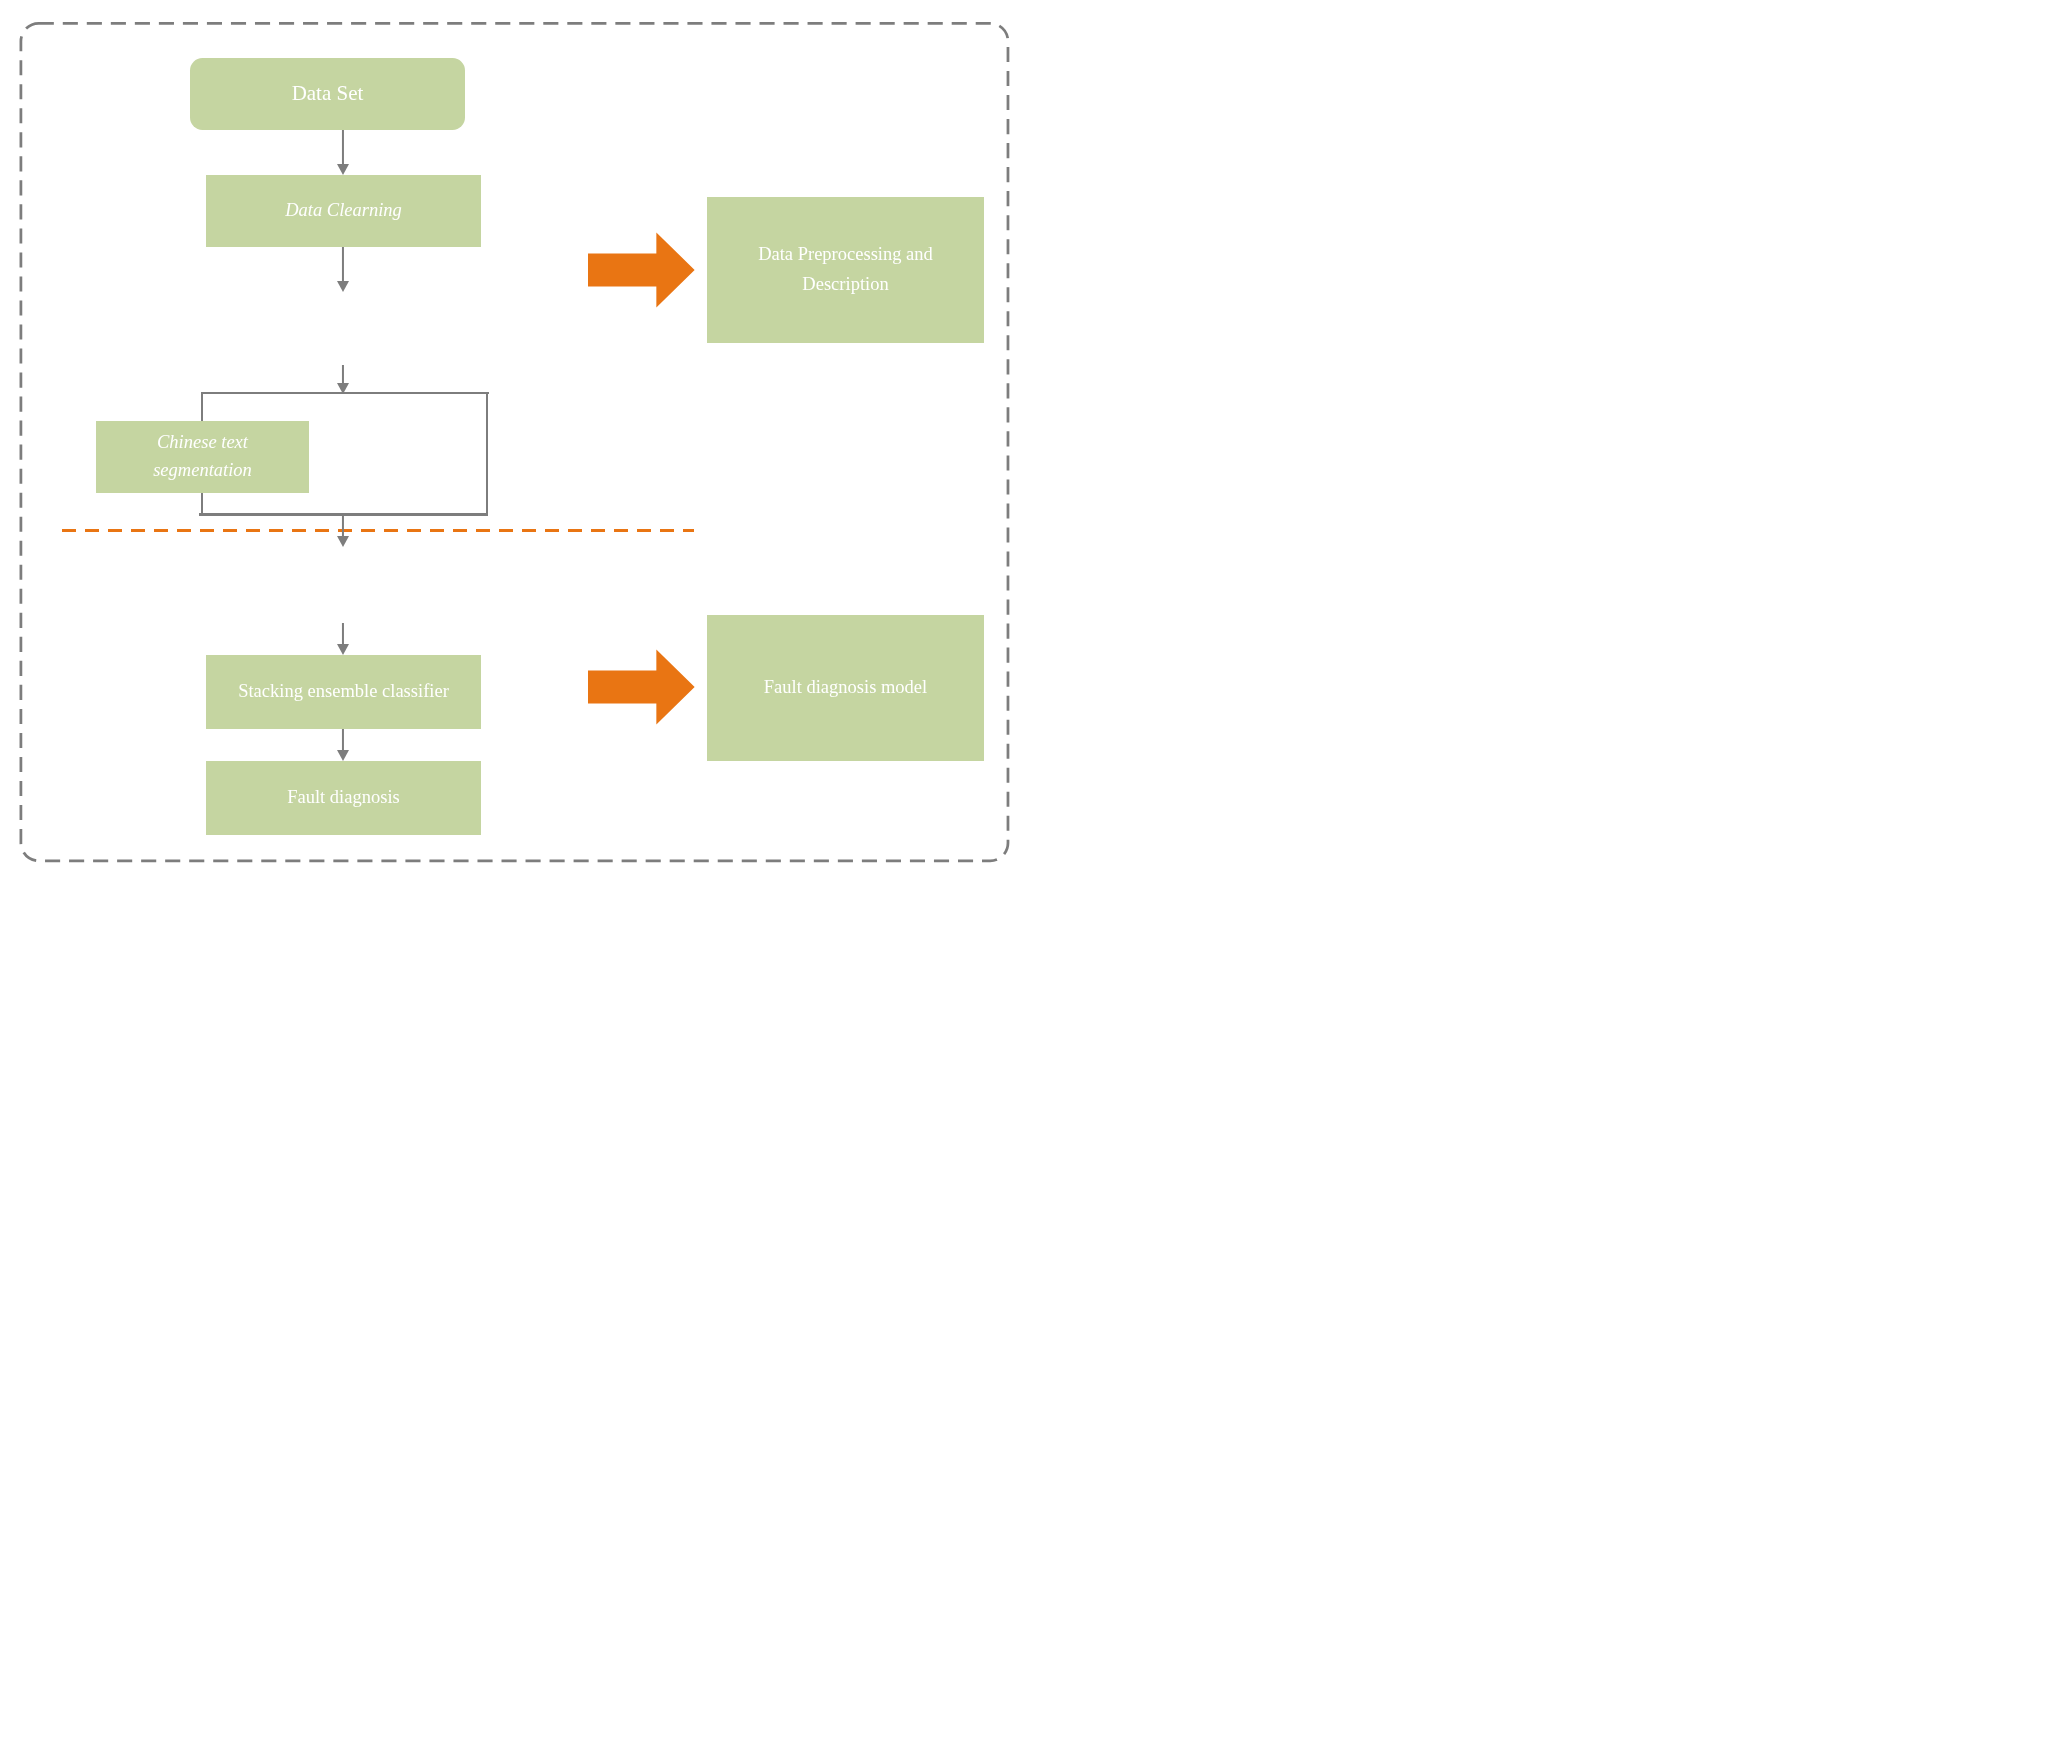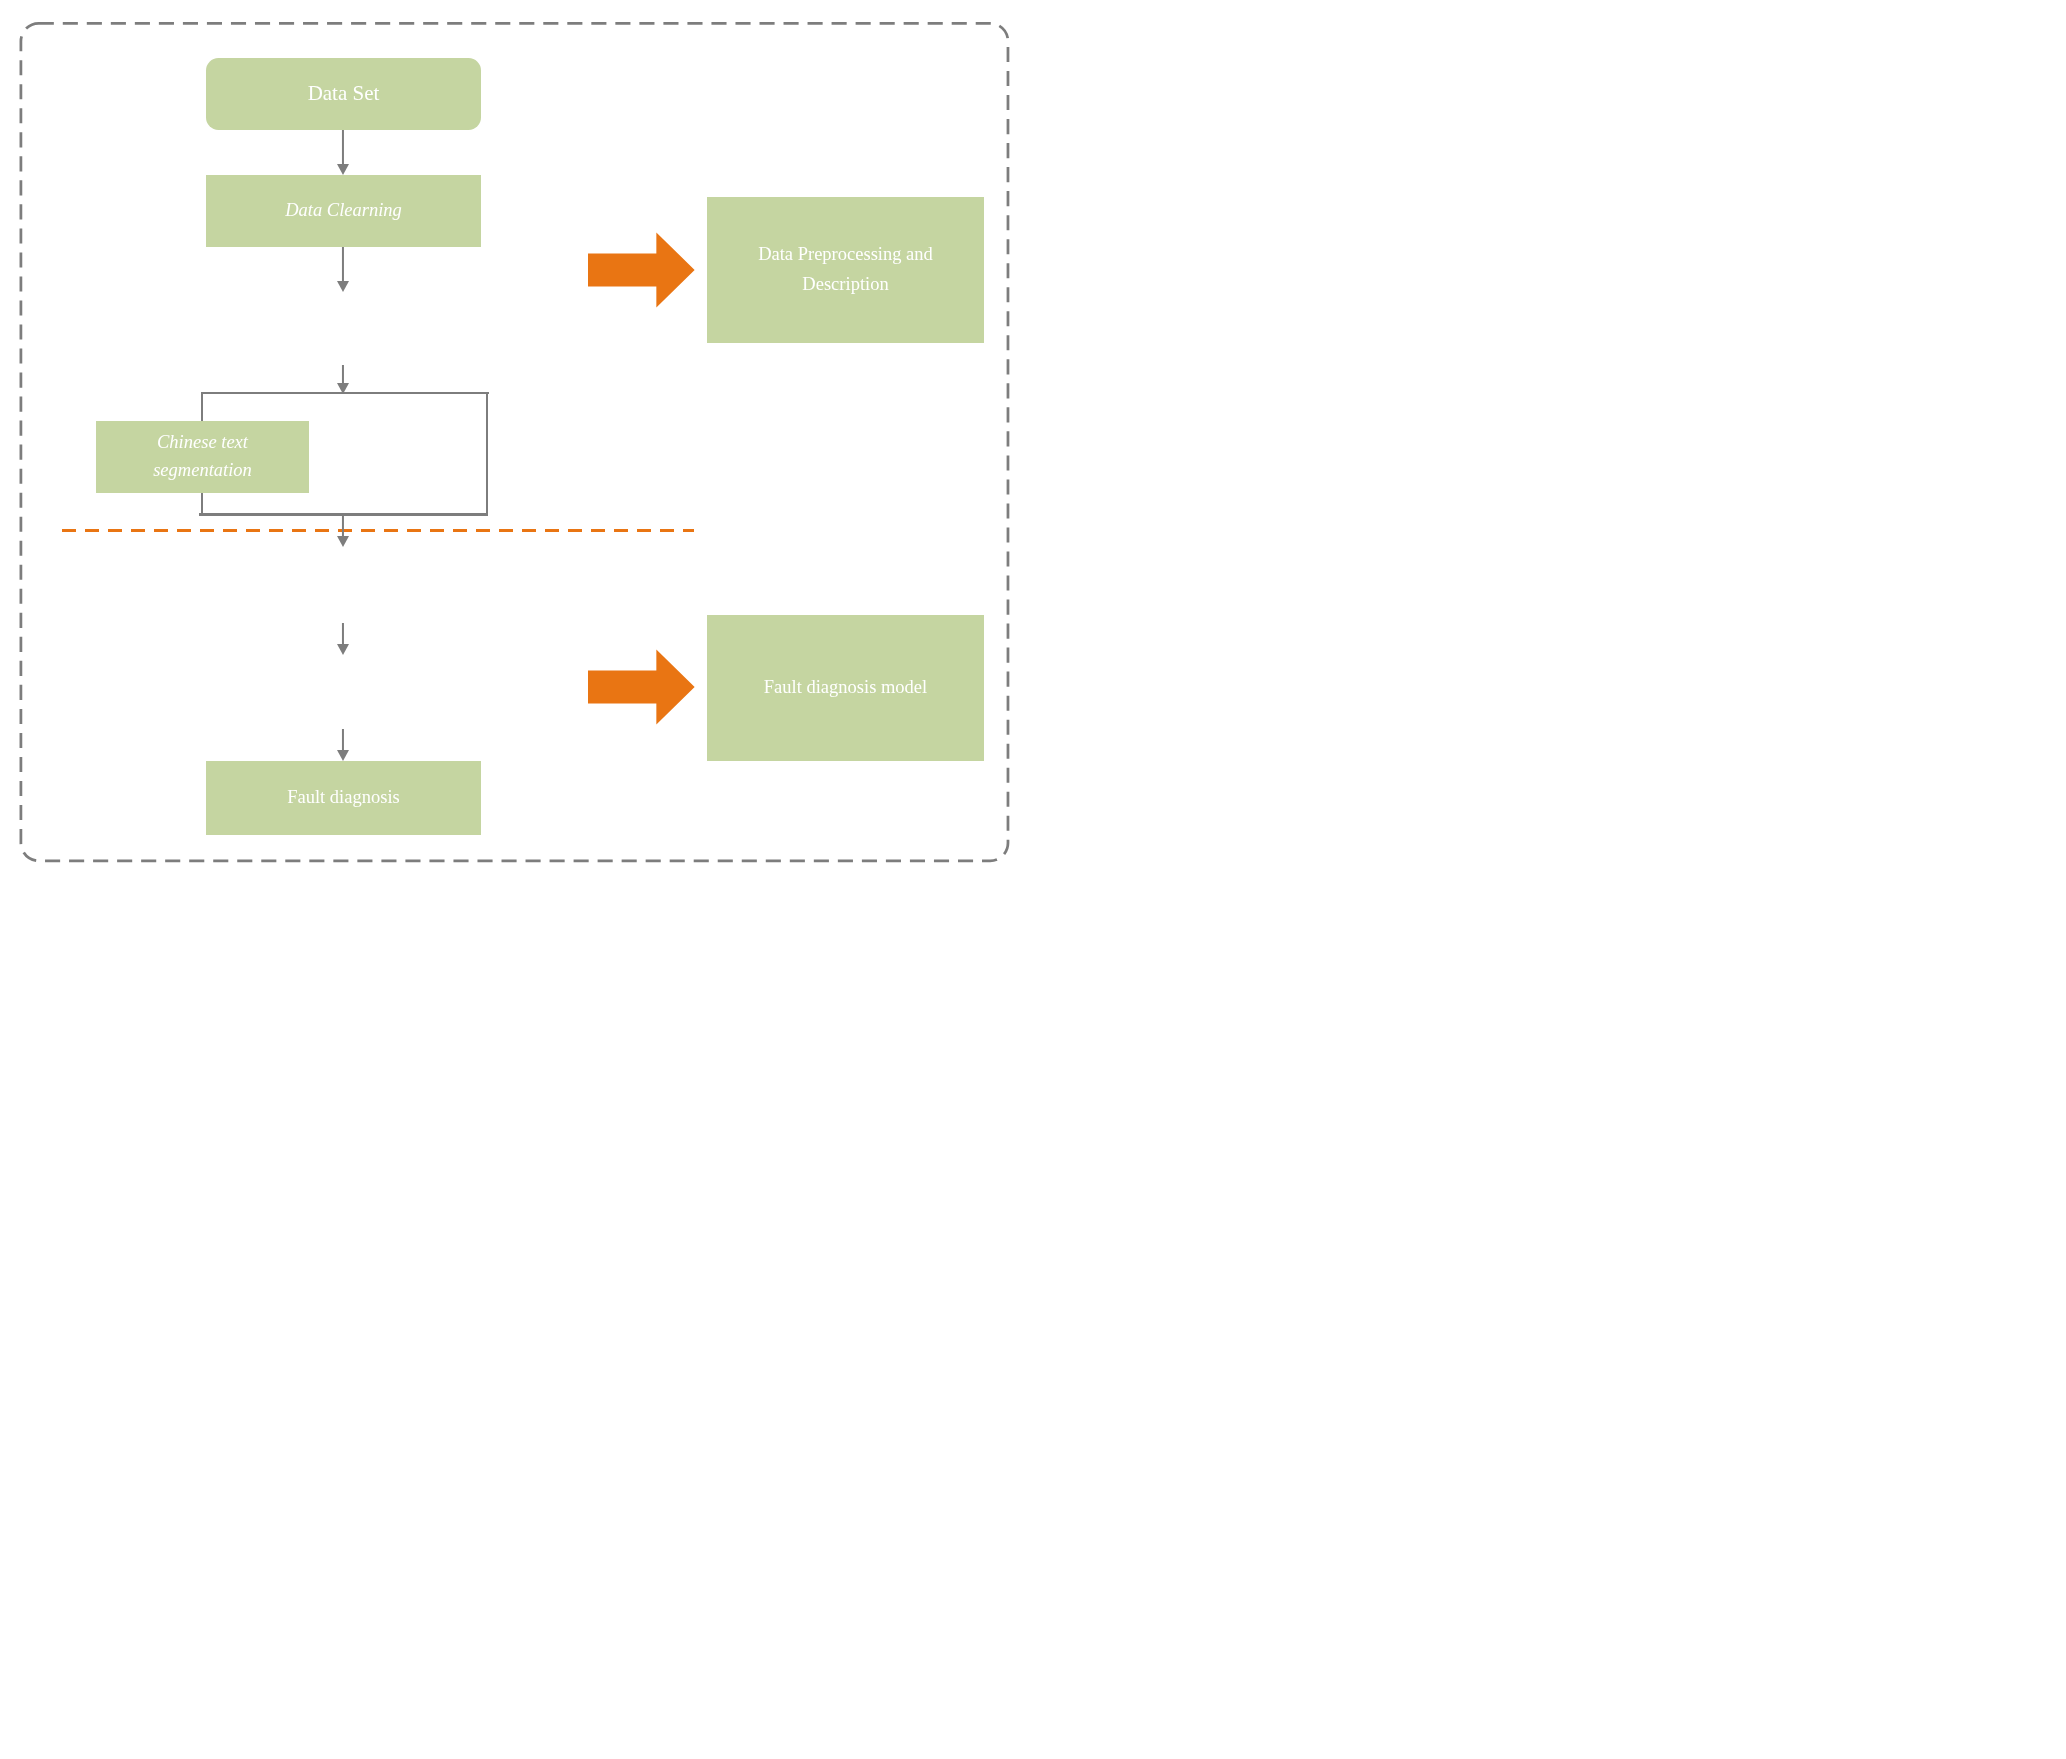--- a/index.html
+++ b/index.html
@@ -96,35 +96,38 @@
   </div>
   <div class="varrow" style="left:337px;top:623px;width:12.4px;height:32px;">
     <div class="shaft"></div>
     <div class="head"></div>
   </div>
   <div class="varrow" style="left:337px;top:729px;width:12.4px;height:32px;">
     <div class="shaft"></div>
     <div class="head"></div>
   </div>
 
-  <div class="node rounded title" style="left:206px;top:58px;width:275px;height:72px;">
+  <div class="node rounded title" style="left:190px;top:58px;width:275px;height:72px;">
     <span>Data Set</span>
   </div>
 
   <div class="node" style="left:206px;top:175px;width:275px;height:72px;font-style:italic;">
     <span>Data Clearning</span>
   </div>
 
 
   <div class="node" style="left:96px;top:421px;width:213px;height:72px;font-style:italic;">
     <span>Chinese text segmentation</span>
   </div>
 
 
 
+  <div class="node" style="left:206px;top:655px;width:275px;height:74px;">
+    <span>Stacking ensemble classifier</span>
+  </div>
 
   <div class="node" style="left:206px;top:761px;width:275px;height:74px;">
     <span>Fault diagnosis</span>
   </div>
 
   <svg class="block-arrow" style="left:588px;top:231px;" width="108" height="78" viewBox="0 0 158 114" aria-hidden="true">
     <polygon points="0,33 100,33 100,2 156,57 100,112 100,81 0,81" fill="#E97513"></polygon>
   </svg>
   <svg class="block-arrow" style="left:588px;top:648px;" width="108" height="78" viewBox="0 0 158 114" aria-hidden="true">
     <polygon points="0,33 100,33 100,2 156,57 100,112 100,81 0,81" fill="#E97513"></polygon>

